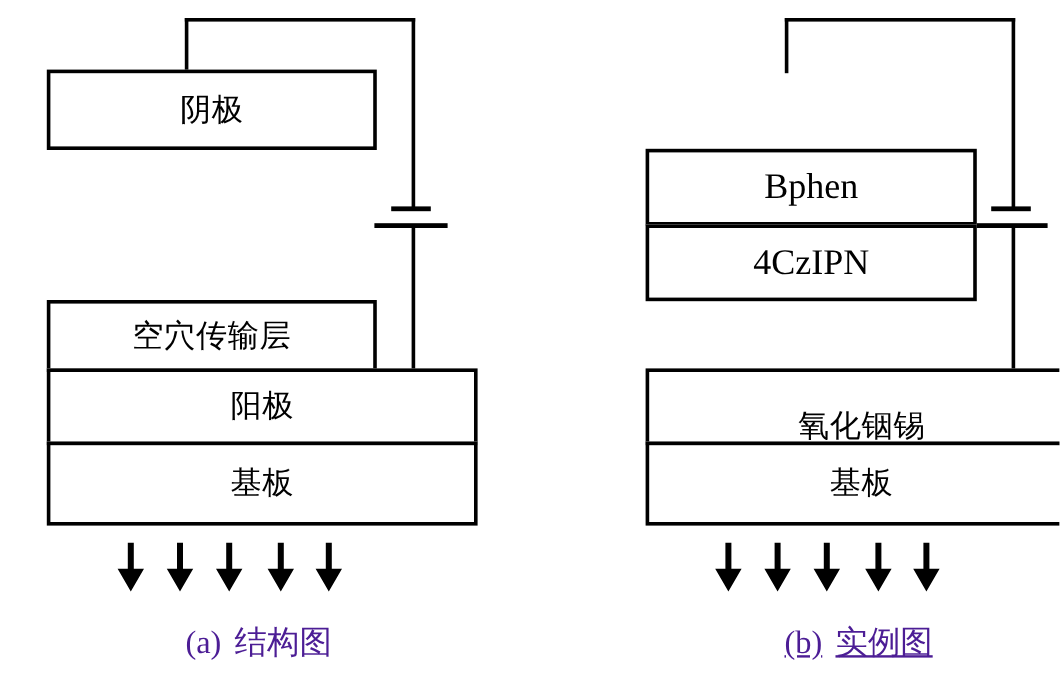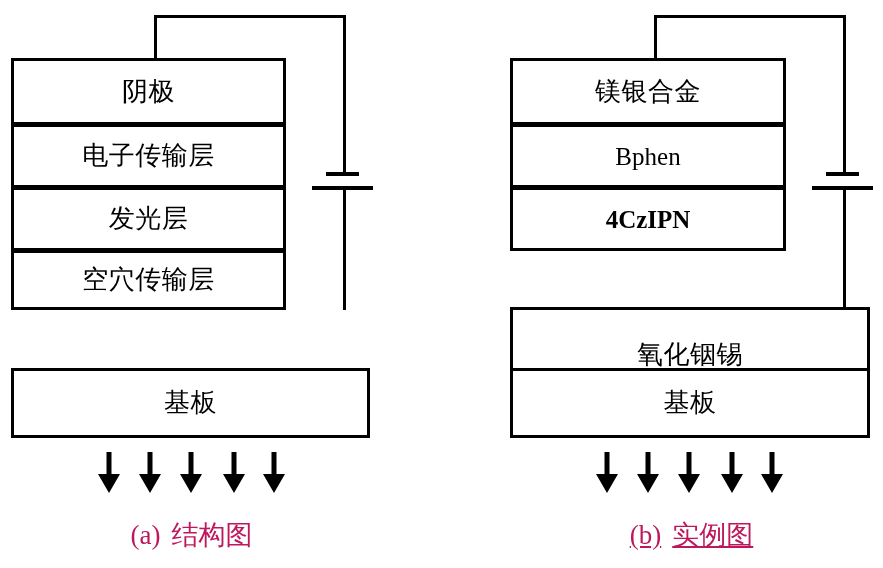--- a/index.html
+++ b/index.html
@@ -27,84 +27,83 @@
     height: 568px;
   }
   .layer-box {
     position: absolute;
     box-sizing: border-box;
     border: 3px solid #000000;
     background: #ffffff;
     display: flex;
     align-items: center;
     justify-content: center;
+    margin-left: 28px;
   }
   .layer-label {
     font-family: "Liberation Serif", "DejaVu Serif", serif;
     font-size: 26px;
     line-height: 1;
     color: #000000;
     letter-spacing: 0.5px;
     white-space: nowrap;
   }
   .layer-label.latin {
-    font-size: 25px;
+    font-size: 30px;
     letter-spacing: 0px;
   }
   .wire {
     position: absolute;
     background: #000000;
   }
   .battery-plate {
     position: absolute;
     background: #000000;
   }
   .arrow {
     position: absolute;
   }
   .caption {
     position: absolute;
     font-family: "Liberation Serif", "DejaVu Serif", serif;
     font-size: 27px;
     line-height: 1;
-    color: #be185d;
+    color: #4c1d95;
     white-space: nowrap;
     text-align: center;
+    padding-left: 24px;
   }
 </style>
 </head>
 <body>
 
 <div id="canvas">
 
   <div class="diagram">
 
     <div class="wire" style="left:154px; top:15px; width:3px; height:46px;"></div>
     <div class="wire" style="left:154px; top:15px; width:192px; height:3px;"></div>
     <div class="wire" style="left:343px; top:15px; width:3px; height:159px;"></div>
     <div class="battery-plate" style="left:326px; top:172px; width:33px; height:4px;"></div>
     <div class="battery-plate" style="left:312px; top:186px; width:61px; height:4px;"></div>
     <div class="wire" style="left:343px; top:188px; width:3px; height:122px;"></div>
 
     <div class="layer-box" style="left:11px; top:58px; width:275px; height:67px;">
       <span class="layer-label">阴极</span>
     </div>
 
-    <div class="layer-box" style="left:11px; top:124px; width:275px; height:64px;">
-      <span class="layer-label">电子传输层</span>
-    </div>
 
-    <div class="layer-box" style="left:11px; top:187px; width:275px; height:64px;">
-      <span class="layer-label">发光层</span>
-    </div>
 
     <div class="layer-box" style="left:11px; top:250px; width:275px; height:60px;justify-content:center;">
       <span class="layer-label">空穴传输层</span>
     </div>
 
+    <div class="layer-box" style="left:11px; top:307px; width:359px; height:64px;">
+      <span class="layer-label">阳极</span>
+    </div>
 
     <div class="layer-box" style="left:11px; top:368px; width:359px; height:70px;">
       <span class="layer-label">基板</span>
     </div>
 
     <svg class="arrow" style="left:96px; top:452px;" width="26" height="42" viewBox="0 0 26 42">
       <path d="M10.5 0 H15.5 V22 H24 L13 41 L2 22 H10.5 Z" fill="#000000"></path>
     </svg>
     <svg class="arrow" style="left:137px; top:452px;" width="26" height="42" viewBox="0 0 26 42">
       <path d="M10.5 0 H15.5 V22 H24 L13 41 L2 22 H10.5 Z" fill="#000000"></path>
@@ -126,29 +125,26 @@
 
   <div class="diagram">
 
     <div class="wire" style="left:654px; top:15px; width:3px; height:46px;"></div>
     <div class="wire" style="left:654px; top:15px; width:192px; height:3px;"></div>
     <div class="wire" style="left:843px; top:15px; width:3px; height:159px;"></div>
     <div class="battery-plate" style="left:826px; top:172px; width:33px; height:4px;"></div>
     <div class="battery-plate" style="left:812px; top:186px; width:61px; height:4px;"></div>
     <div class="wire" style="left:843px; top:188px; width:3px; height:122px;"></div>
 
-    <div class="layer-box" style="left:510px; top:58px; width:276px; height:67px;">
-      <span class="layer-label">镁银合金</span>
-    </div>
 
     <div class="layer-box" style="left:510px; top:124px; width:276px; height:64px;">
       <span class="layer-label latin">Bphen</span>
     </div>
 
-    <div class="layer-box" style="left:510px; top:187px; width:276px; height:64px;font-weight:bold;">
+    <div class="layer-box" style="left:510px; top:187px; width:276px; height:64px;">
       <span class="layer-label latin">4CzIPN</span>
     </div>
 
 
     <div class="layer-box" style="left:510px; top:307px; width:360px; height:64px;align-items:flex-end;">
       <span class="layer-label">氧化铟锡</span>
     </div>
 
     <div class="layer-box" style="left:510px; top:368px; width:360px; height:70px;">
       <span class="layer-label">基板</span>

